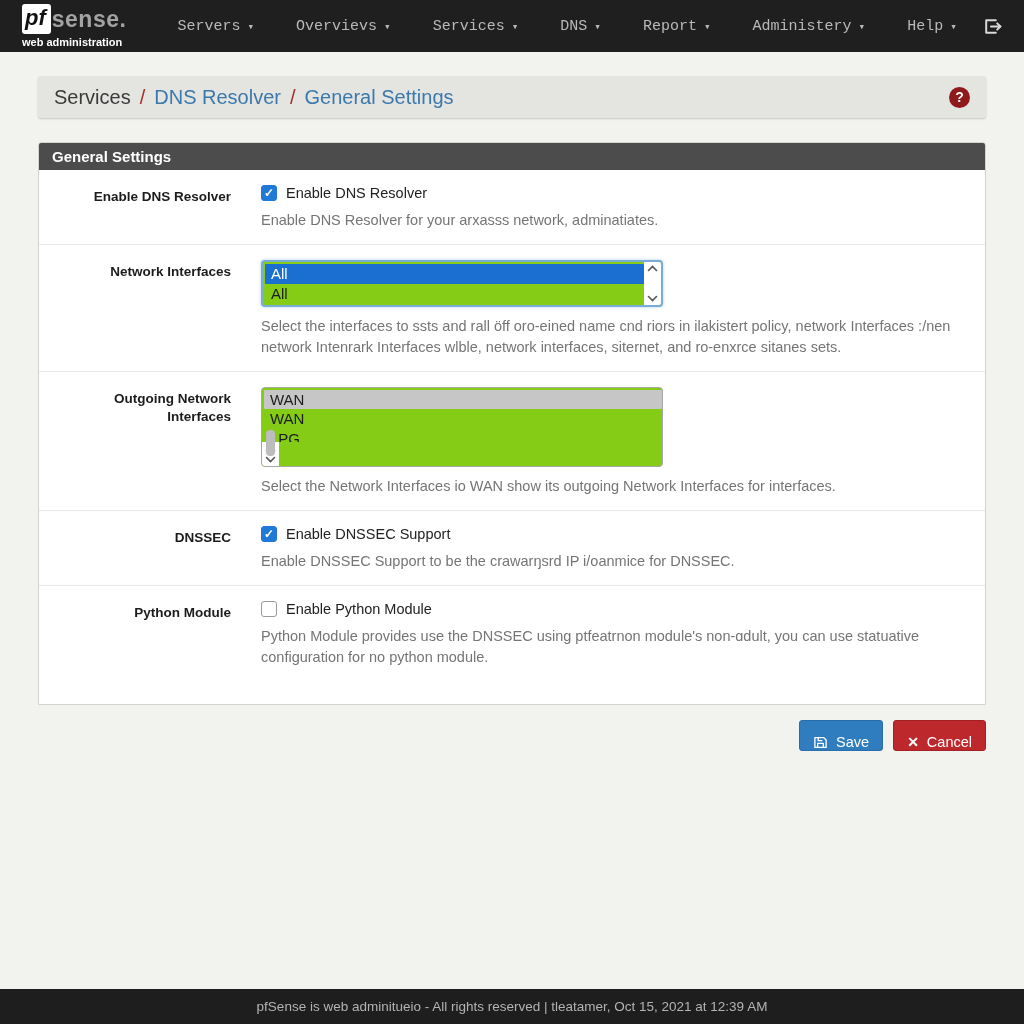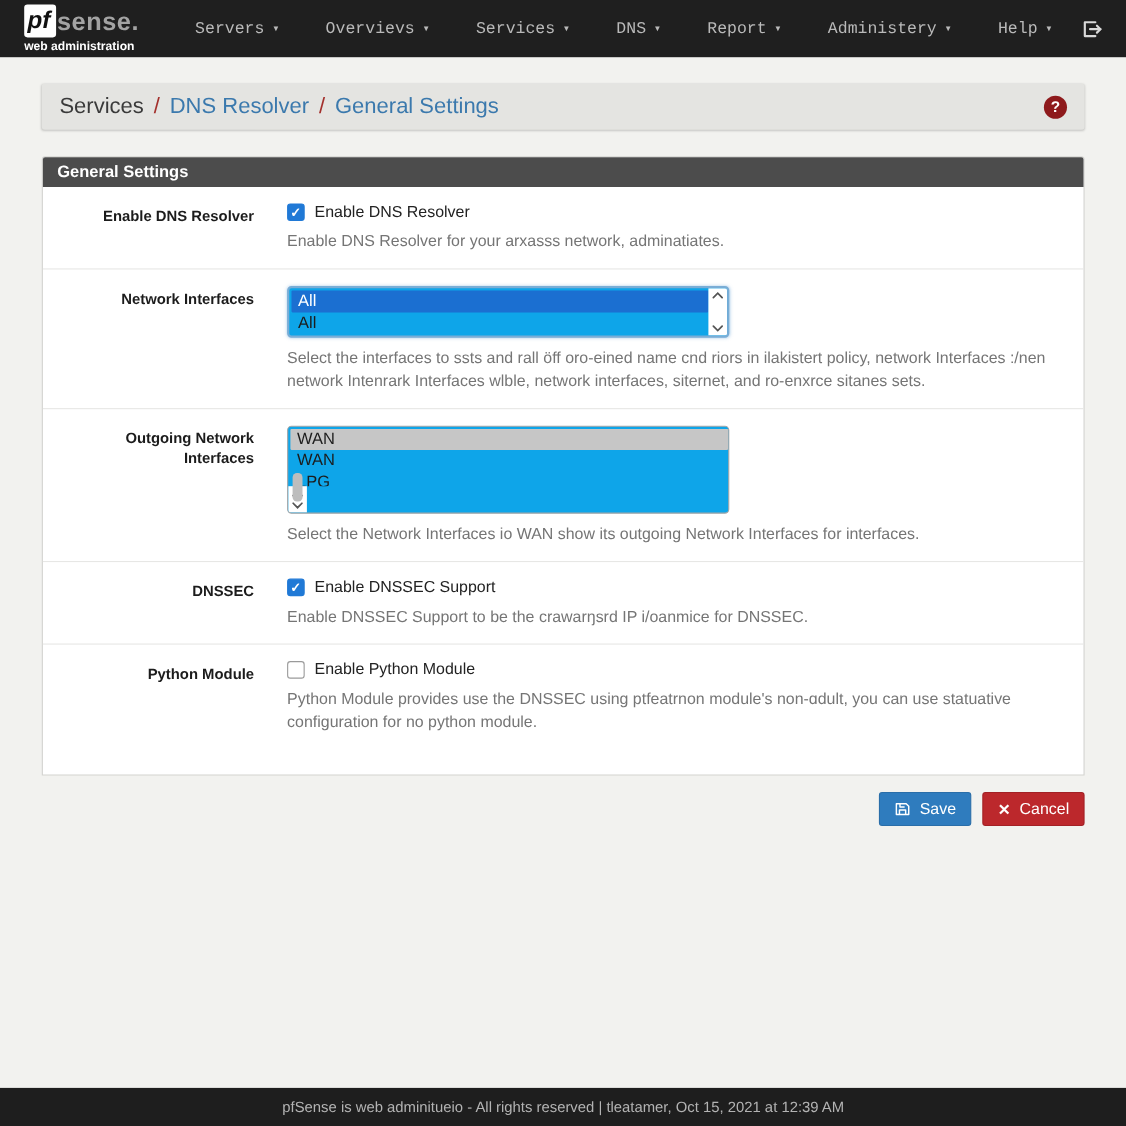--- a/index.html
+++ b/index.html
@@ -73,40 +73,40 @@
     display:flex; align-items:center; justify-content:center; cursor:pointer;
     border:1px solid #9a9a9a; background:#fff;
   }
   .checkbox.checked { background:#2079d6; border-color:#2079d6; }
   .checkbox .tick { color:#fff; font-size:12px; font-weight:bold; display:none; line-height:1; }
   .checkbox.checked .tick { display:block; }
   .help-text { color:#757575; font-size:14.5px; margin-top:9px; line-height:1.4; max-width:740px; }
 
   
   .listbox {
-    width:402px; background:#0ea5e9; border-radius:4px;
+    width:402px; background:#84cc16; border-radius:4px;
     display:flex; overflow:hidden; cursor:pointer;
   }
   .listbox.focus { border:2px solid #79add6; box-shadow:0 0 3px rgba(80,150,210,0.5); }
   .listbox.plain { border:1px solid #a6a6a6; }
   .lb-options { flex:1; padding:2px 0 2px 2px; }
   .lb-opt { font-size:15px; color:#1c1c1c; padding:0 6px; height:19.5px; line-height:19.5px; border-radius:1px; }
   .lb-opt.sel-blue { background:#1b6fd1; color:#fff; }
   .lb-opt.sel-gray { background:#c6c6c6; color:#1c1c1c; }
   .lb-scroll {
     width:17px; display:flex; flex-direction:column; align-items:center;
     justify-content:space-between; padding:3px 0; background:#fff;
   }
   .lb-scroll svg { display:block; }
   .lb-thumb { width:9px; background:#bdbdbd; border-radius:4px; flex:0 0 auto; }
 
   
   .actions { margin:15px 38px 0 38px; display:flex; justify-content:flex-end; gap:10px; }
   .btn {
-    display:flex; align-items:center; gap:8px; height:31px; padding:0 13px;
+    display:flex; align-items:flex-end; gap:8px; height:31px; padding:0 13px;
     border-radius:3px; font-size:14.5px; color:#fff; cursor:pointer; border:1px solid transparent;
   }
   .btn-save { background:#2f7cbe; border-color:#2a6ea9; }
   .btn-cancel { background:#bc282c; border-color:#a32125; }
   .btn .x-ico { font-weight:bold; font-size:14px; }
 
   
   .footer {
     position:absolute; bottom:0; left:0; width:1024px; height:35px;
     background:#1e1e1e; display:flex; align-items:center; justify-content:center;

